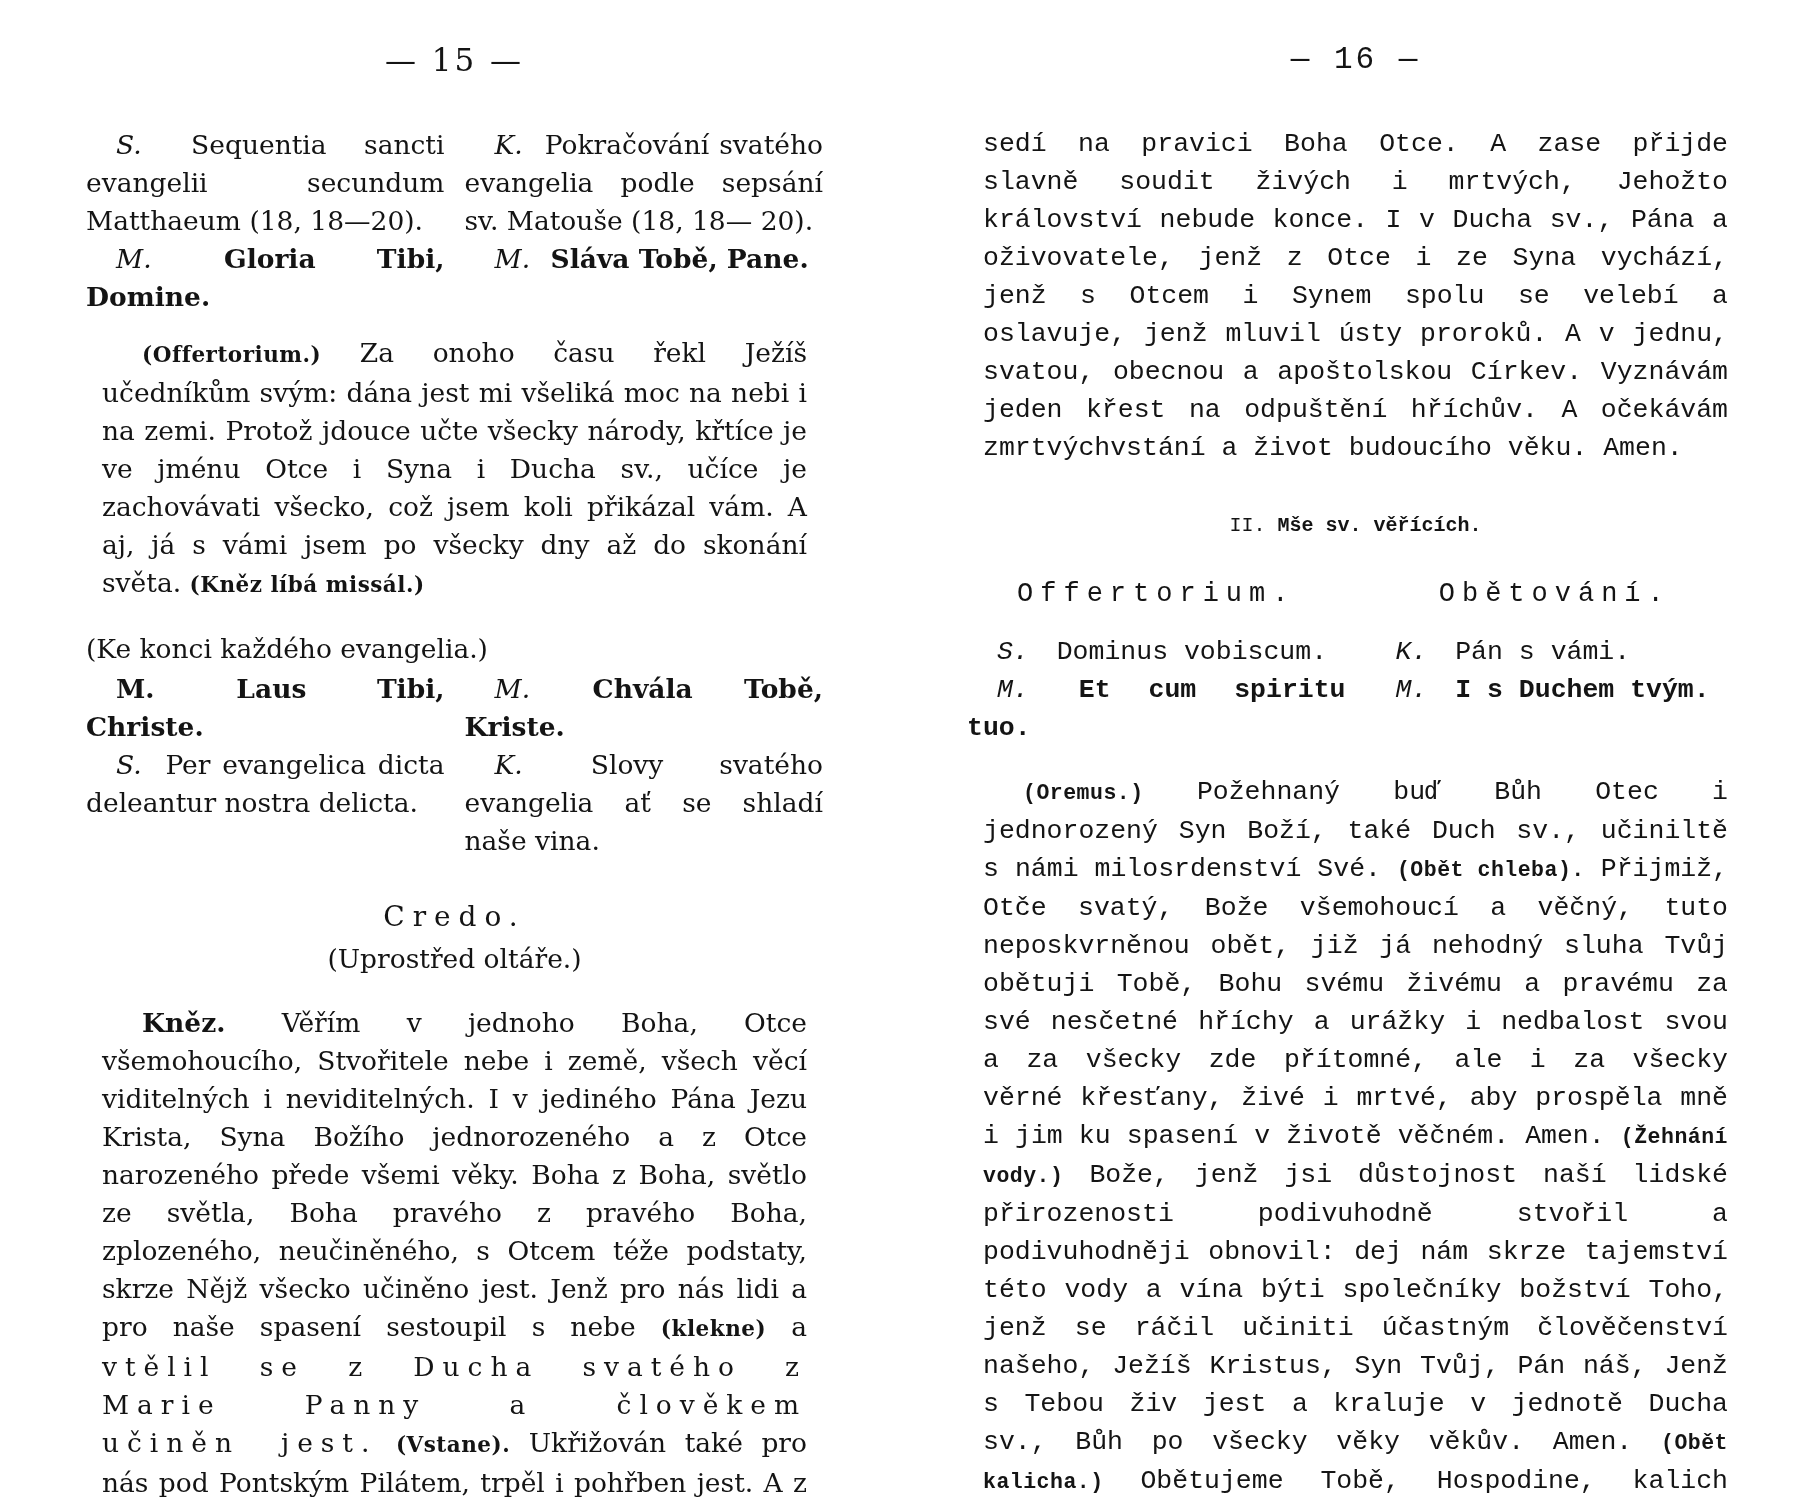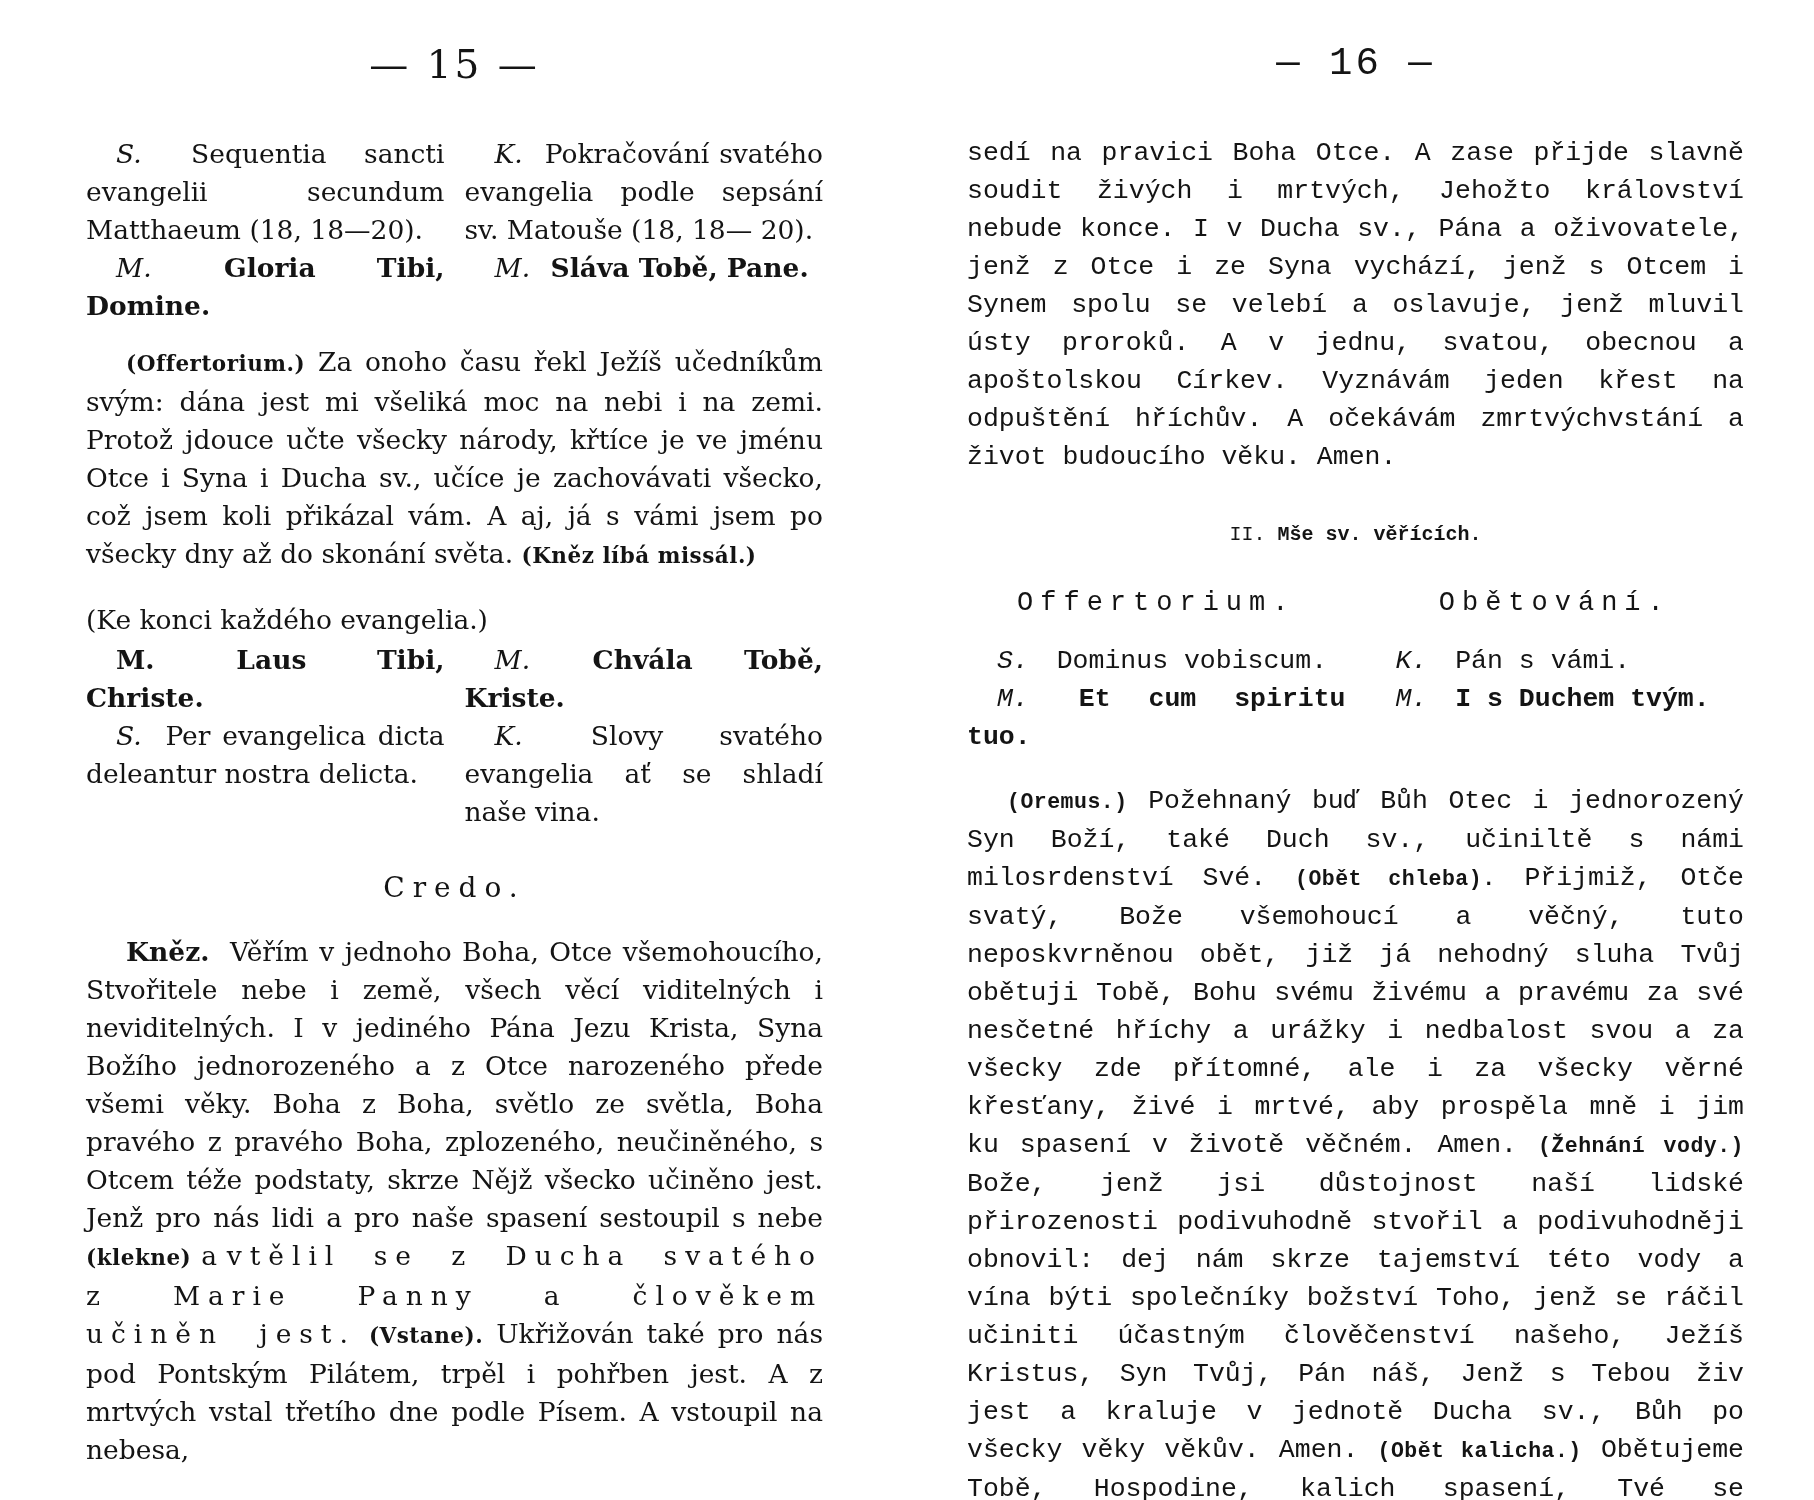--- a/index.html
+++ b/index.html
@@ -7,25 +7,25 @@
     width: 1814px; height: 1500px; overflow: hidden;
     background: #ffffff; color: #141414;
     font-family: "DejaVu Serif", serif;
   }
   .spread { display: flex; width: 1814px; height: 1500px; }
   .page { box-sizing: border-box; }
   .page-15 { width: 907px; padding: 26px 84px 0 86px; }
   .page-16 { width: 907px; padding: 26px 70px 0 60px; font-family: Liberation Mono, monospace; }
 
   .pg-header {
-    text-align: center; font-size: 39px; letter-spacing: 3px;
+    text-align: center; font-size: 31px; letter-spacing: 3px;
     margin: 16px 0 48px 0;
   }
 
-  p { margin: 0; font-size: 26.5px; line-height: 38px; text-align: justify; }
+  p { margin: 16px; font-size: 26.5px; line-height: 38px; text-align: justify; }
 
   .dialog-row { display: flex; gap: 20px; }
   .dialog-row .col { flex: 1 1 0; text-indent: 30px; margin: 0; }
   .speaker { font-style: italic; margin-right: 12px; }
   .speaker.upright { font-style: normal; }
   .bold { font-weight: bold; }
 
   .body-par { text-indent: 40px; }
   .note { font-weight: bold; font-size: 21.5px; letter-spacing: 0.5px; }
 
@@ -102,20 +102,21 @@
         <span class="speaker">S.</span>
         <span>Per evangelica dicta deleantur nostra delicta.</span>
       </p>
       <p class="col">
         <span class="speaker">K.</span>
         <span>Slovy svatého evangelia ať se shladí naše vina.</span>
       </p>
     </div>
 
     <p class="spaced-heading">Credo.</p>
+    <p class="sub-heading">(Uprostřed oltáře.)</p>
 
     <p class="body-par mt-par-lg">
       <span class="leader">Kněz.</span>
       <span>Věřím v jednoho Boha, Otce všemohoucího, Stvořitele nebe i země, všech věcí viditelných i neviditelných. I v jediného Pána Jezu Krista, Syna Božího jednorozeného a z Otce narozeného přede všemi věky. Boha z Boha, světlo ze světla, Boha pravého z pravého Boha, zplozeného, neučiněného, s Otcem téže podstaty, skrze Nějž všecko učiněno jest. Jenž pro nás lidi a pro naše spasení sestoupil s nebe</span>
       <span class="note">(klekne)</span>
       <span>a</span>
       <span class="spaced-seg">vtělil se z Ducha svatého z Marie Panny a člověkem učiněn jest.</span>
       <span class="note">(Vstane).</span>
       <span>Ukřižován také pro nás pod Pontským Pilátem, trpěl i pohřben jest. A z mrtvých vstal třetího dne podle Písem. A vstoupil na nebesa,</span>
     </p>

